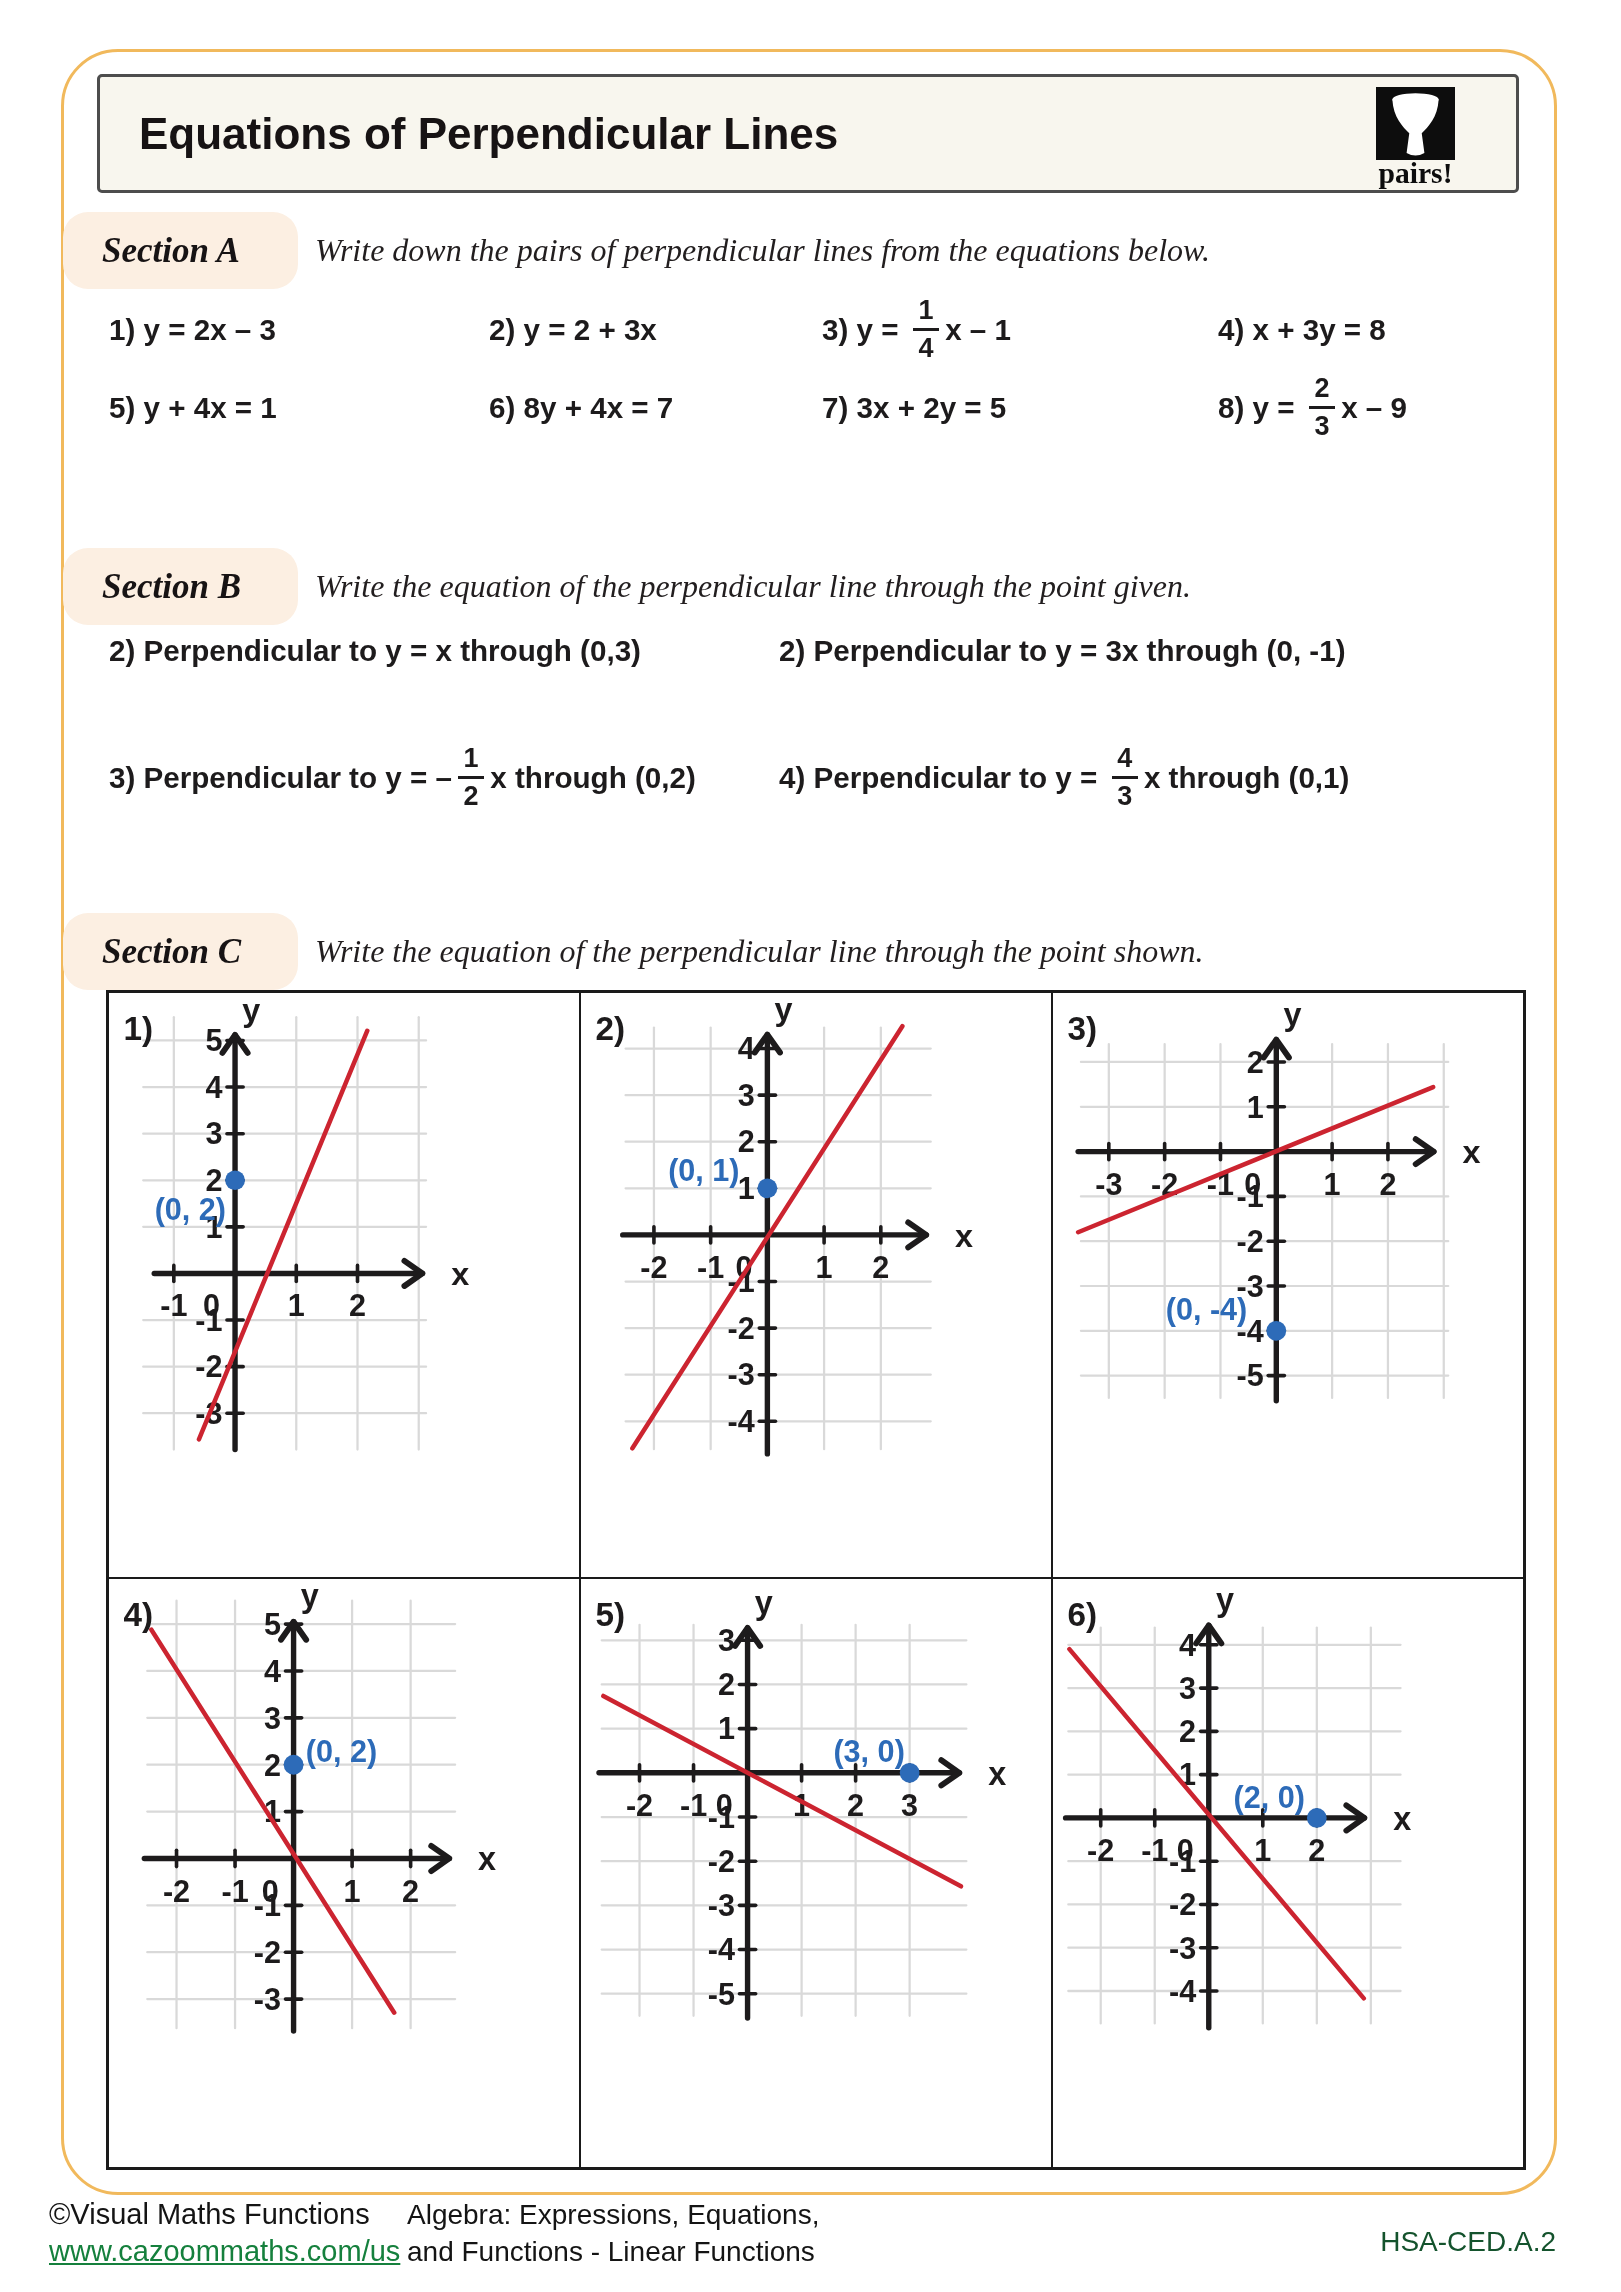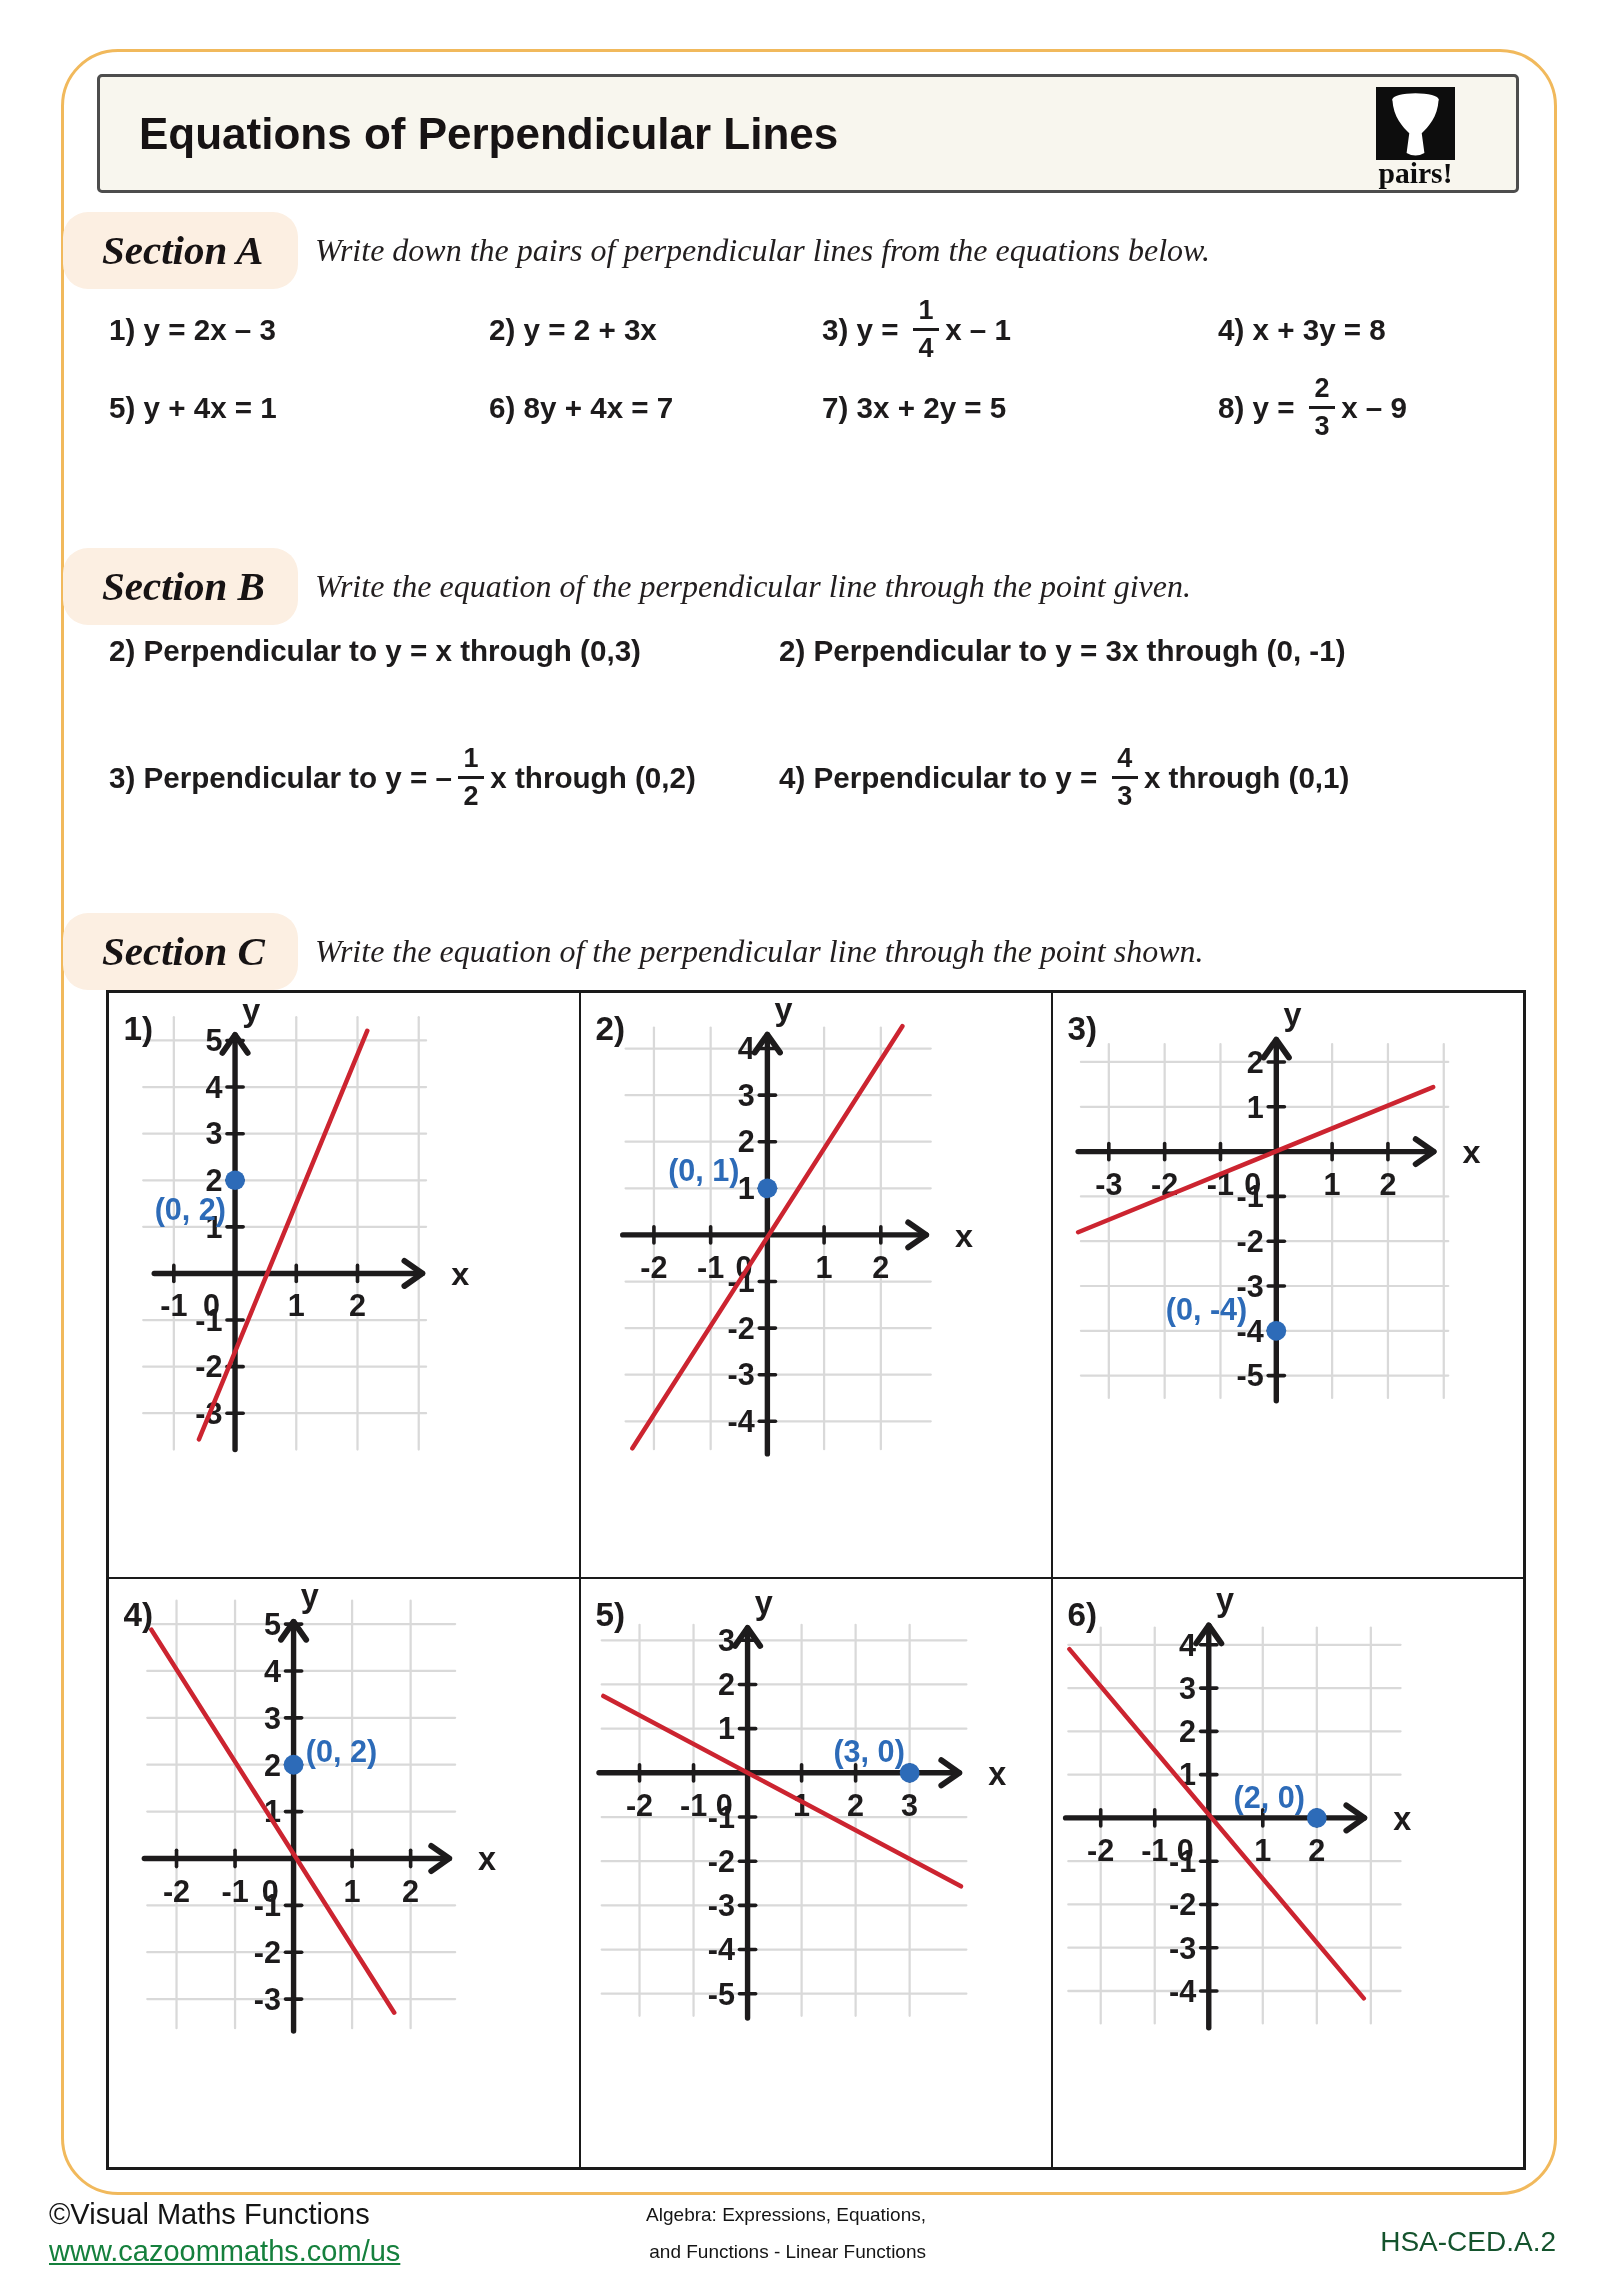--- a/index.html
+++ b/index.html
@@ -12,41 +12,41 @@
               background:#f8f6ee;border:3.6px solid #4d4d4d;border-radius:5px;}
   .title{position:absolute;left:39px;top:50%;transform:translateY(-50%);
          font-size:44px;font-weight:bold;letter-spacing:0;color:#171314;white-space:nowrap;}
   .logo{position:absolute;right:38px;top:9.9px;width:125px;text-align:center;}
   .logo-square{width:79px;height:73px;background:#0d0d0d;margin:0 auto;}
   .logo-text{font-family:"Liberation Serif","DejaVu Serif",serif;font-weight:bold;
              font-size:29.6px;line-height:27px;color:#0d0d0d;}
   
   .section-pill{position:absolute;left:63px;width:235px;height:77px;background:#fcefe2;border-radius:25px;}
   .section-label{font-family:"Liberation Serif","DejaVu Serif",serif;font-style:italic;font-weight:bold;
-                 font-size:41px;line-height:77px;padding-left:39px;color:#171314;white-space:nowrap;}
+                 font-size:35px;line-height:77px;padding-left:39px;color:#171314;white-space:nowrap;}
   .instruction{position:absolute;left:315px;font-family:"Liberation Serif","DejaVu Serif",serif;
                font-style:italic;font-size:32px;line-height:39px;color:#221e1f;white-space:nowrap;}
   
   .eq{position:absolute;height:75px;display:flex;align-items:center;
       font-weight:bold;font-size:29.6px;color:#1d1b1c;white-space:pre;}
   .frac{display:inline-flex;flex-direction:column;align-items:center;margin:0 6.3px;
         font-size:27px;line-height:1.08;}
   .frac .num{padding:0 5.4px 2.7px;border-bottom:3.1px solid #1d1b1c;}
   .frac .den{padding-top:2.7px;}
   
   .graph-table{position:absolute;left:106px;top:990px;width:1420px;height:1180px;box-sizing:border-box;
                display:grid;grid-template-columns:1fr 1fr 1fr;grid-template-rows:657fr 661fr;
                border:2.7px solid #1a1a1a;background:#ffffff;}
   .graph-cell{position:relative;border:1.3px solid #1a1a1a;overflow:hidden;}
   .graph-svg{position:absolute;left:0;top:0;width:100%;height:100%;}
   
   .footer-left{position:absolute;left:49px;top:2196px;font-size:29px;line-height:37px;color:#141414;}
   .footer-left a{color:#15803d;text-decoration:underline;}
-  .footer-center{position:absolute;left:407px;top:2196px;width:519px;text-align:right;
-                 font-size:19px;line-height:37px;color:#141414;}
+  .footer-center{position:absolute;left:407px;top:2196px;width:519px;text-align:left;
+                 font-size:28px;line-height:37px;color:#141414;}
   .footer-center span{display:block;}
   .footer-right{position:absolute;right:66px;top:2226px;font-size:28px;color:#14532d;}
 </style>
 </head>
 <body>
 
 <div id="page">
   <div class="frame"></div>
 
   <div class="header-box">

